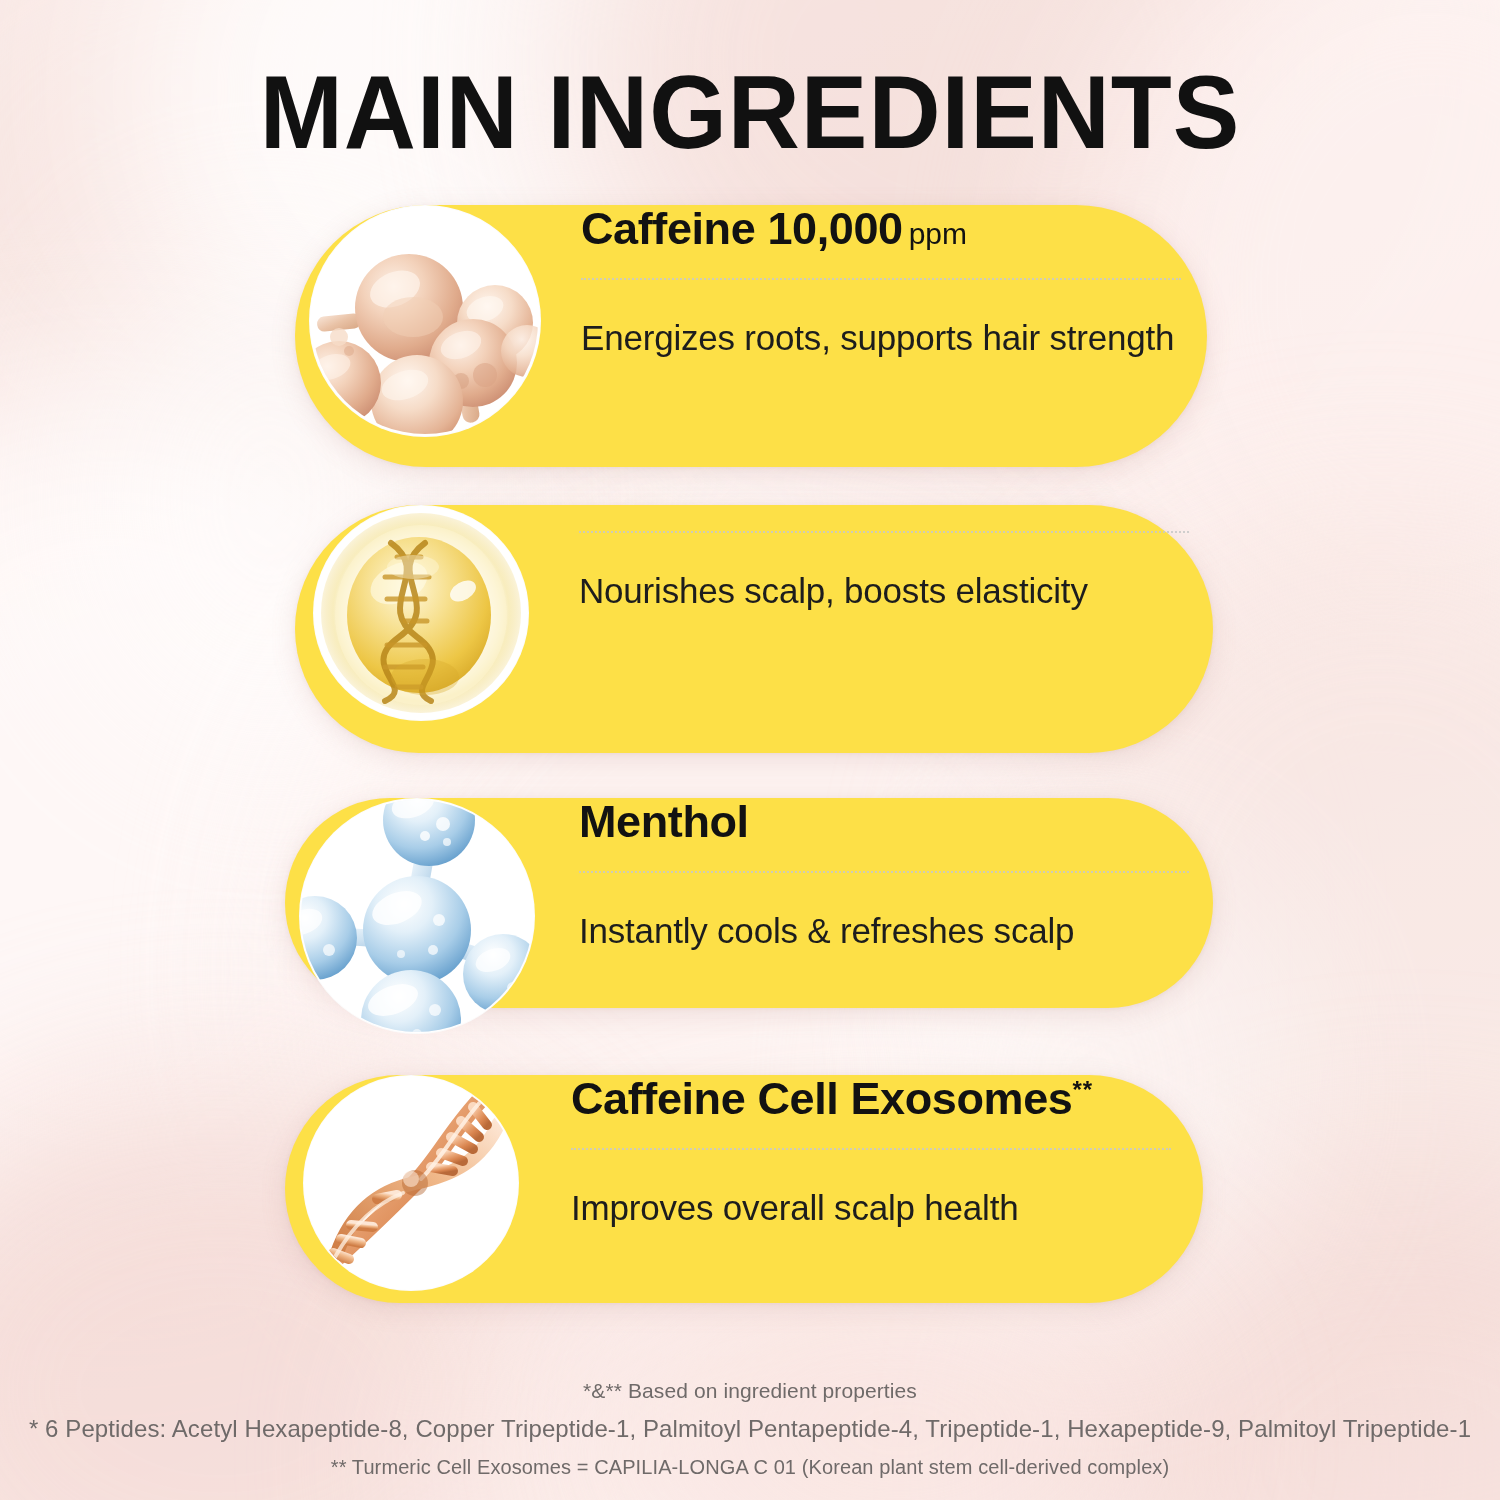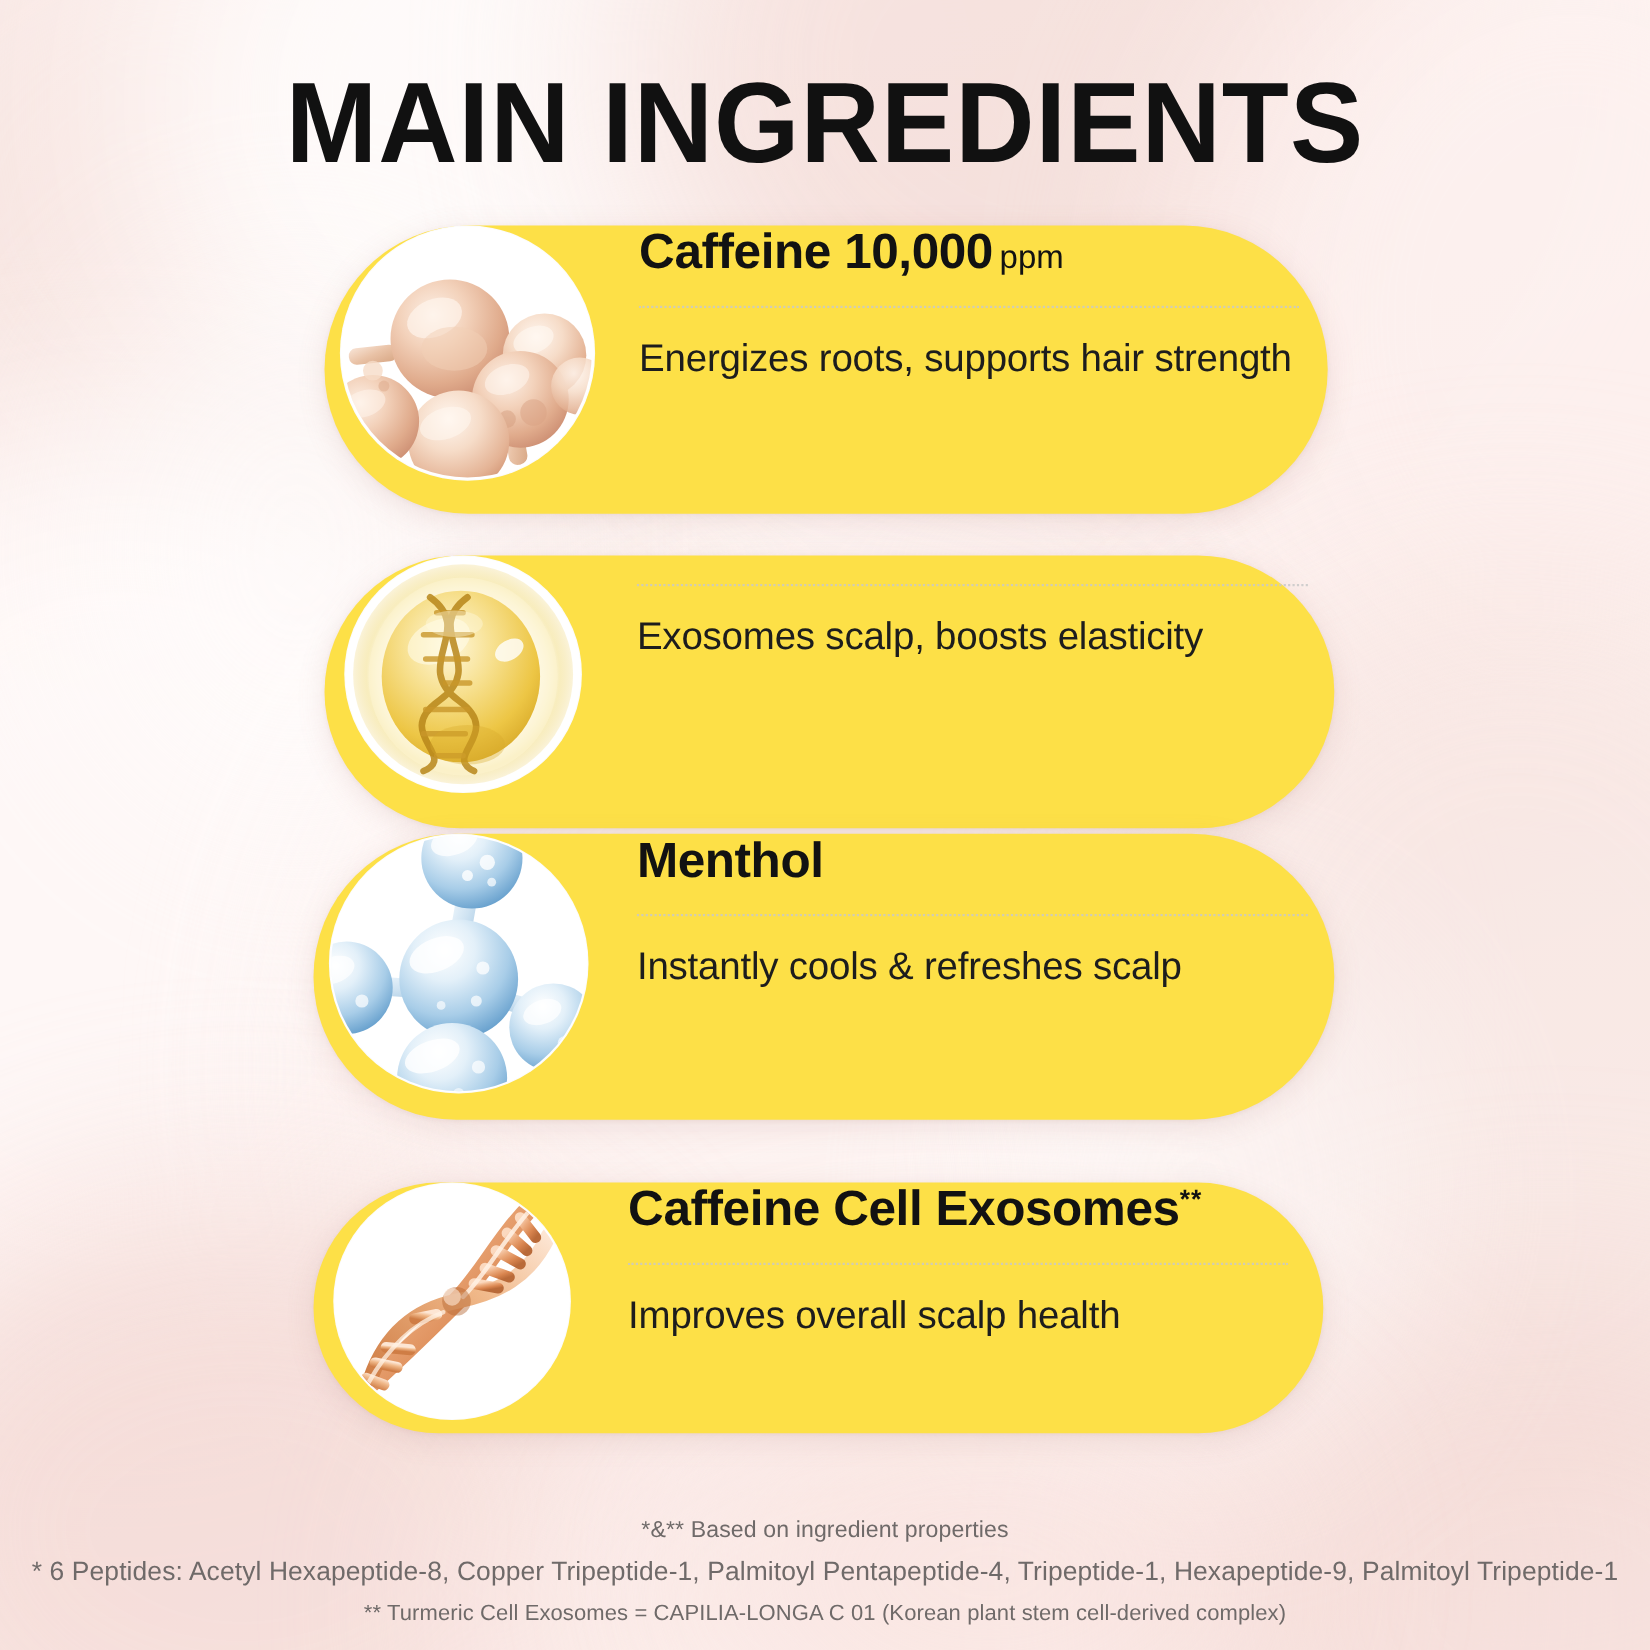--- a/index.html
+++ b/index.html
@@ -47,21 +47,21 @@
   .cards{position:absolute;left:0;top:0;width:1500px;height:1500px;}
   .card{
     position:absolute;
     background:#fde047;
     border-radius:999px;
     box-shadow:0 6px 26px rgba(171,120,112,.16), 0 1px 4px rgba(171,120,112,.10);
     display:flex;align-items:flex-start;
   }
   .card.c1{left:295px;top:205px;width:912px;height:262px;}
   .card.c2{left:295px;top:505px;width:918px;height:248px;}
-  .card.c3{left:285px;top:758px;width:928px;height:260px;}
+  .card.c3{left:285px;top:798px;width:928px;height:210px;}
   .card.c4{left:285px;top:1075px;width:918px;height:228px;}
 
   .icon-wrap{
     position:relative;flex:0 0 auto;
     width:232px;height:232px;margin-left:14px;
     border-radius:50%;
     overflow:hidden;
     background:#ffffff;
     box-shadow:inset 0 0 0 1px rgba(0,0,0,.015);
   }
@@ -100,21 +100,21 @@
     height:0;
     margin:26px 0 0 0;
     border-top:2px dotted #c9c9c9;
     opacity:.85;
   }
   .card.c1 .divider{width:600px;}
   .card.c2 .divider{width:610px;}
   .card.c3 .divider{width:610px;}
   .card.c4 .divider{width:600px;}
   .desc{
-    margin-top:26px;
+    margin-top:38px;
     font-size:35px;
     color:#1d1d1d;
     letter-spacing:-.2px;
     white-space:nowrap;
     font-weight:normal;
   }
 
   
   .footnotes{
     position:absolute;left:0;right:0;top:1372px;
@@ -252,21 +252,21 @@
               <line x1="72" y1="162" x2="110" y2="162"></line>
               <line x1="84" y1="182" x2="108" y2="182"></line>
             </g>
             <ellipse cx="112" cy="172" rx="34" ry="18" fill="#d8a92a" opacity=".35"></ellipse>
             <ellipse cx="100" cy="62" rx="26" ry="12" fill="#fff9e0" opacity=".4"></ellipse>
           </g>
         </svg>
       </div>
       <div class="body">
         <div class="divider"></div>
-        <div class="desc">Exosomes scalp, boosts elasticity</div>
+        <div class="desc">Nourishes scalp, boosts elasticity</div>
       </div>
     </div>
 
     <div class="card c3">
       <div class="icon-wrap">
         <svg viewBox="0 0 236 236" xmlns="http://www.w3.org/2000/svg">
           <defs>
             <radialGradient id="blueS" cx="38%" cy="26%" r="76%">
               <stop offset="0%" stop-color="#ffffff"></stop>
               <stop offset="34%" stop-color="#e3f0f9"></stop>

